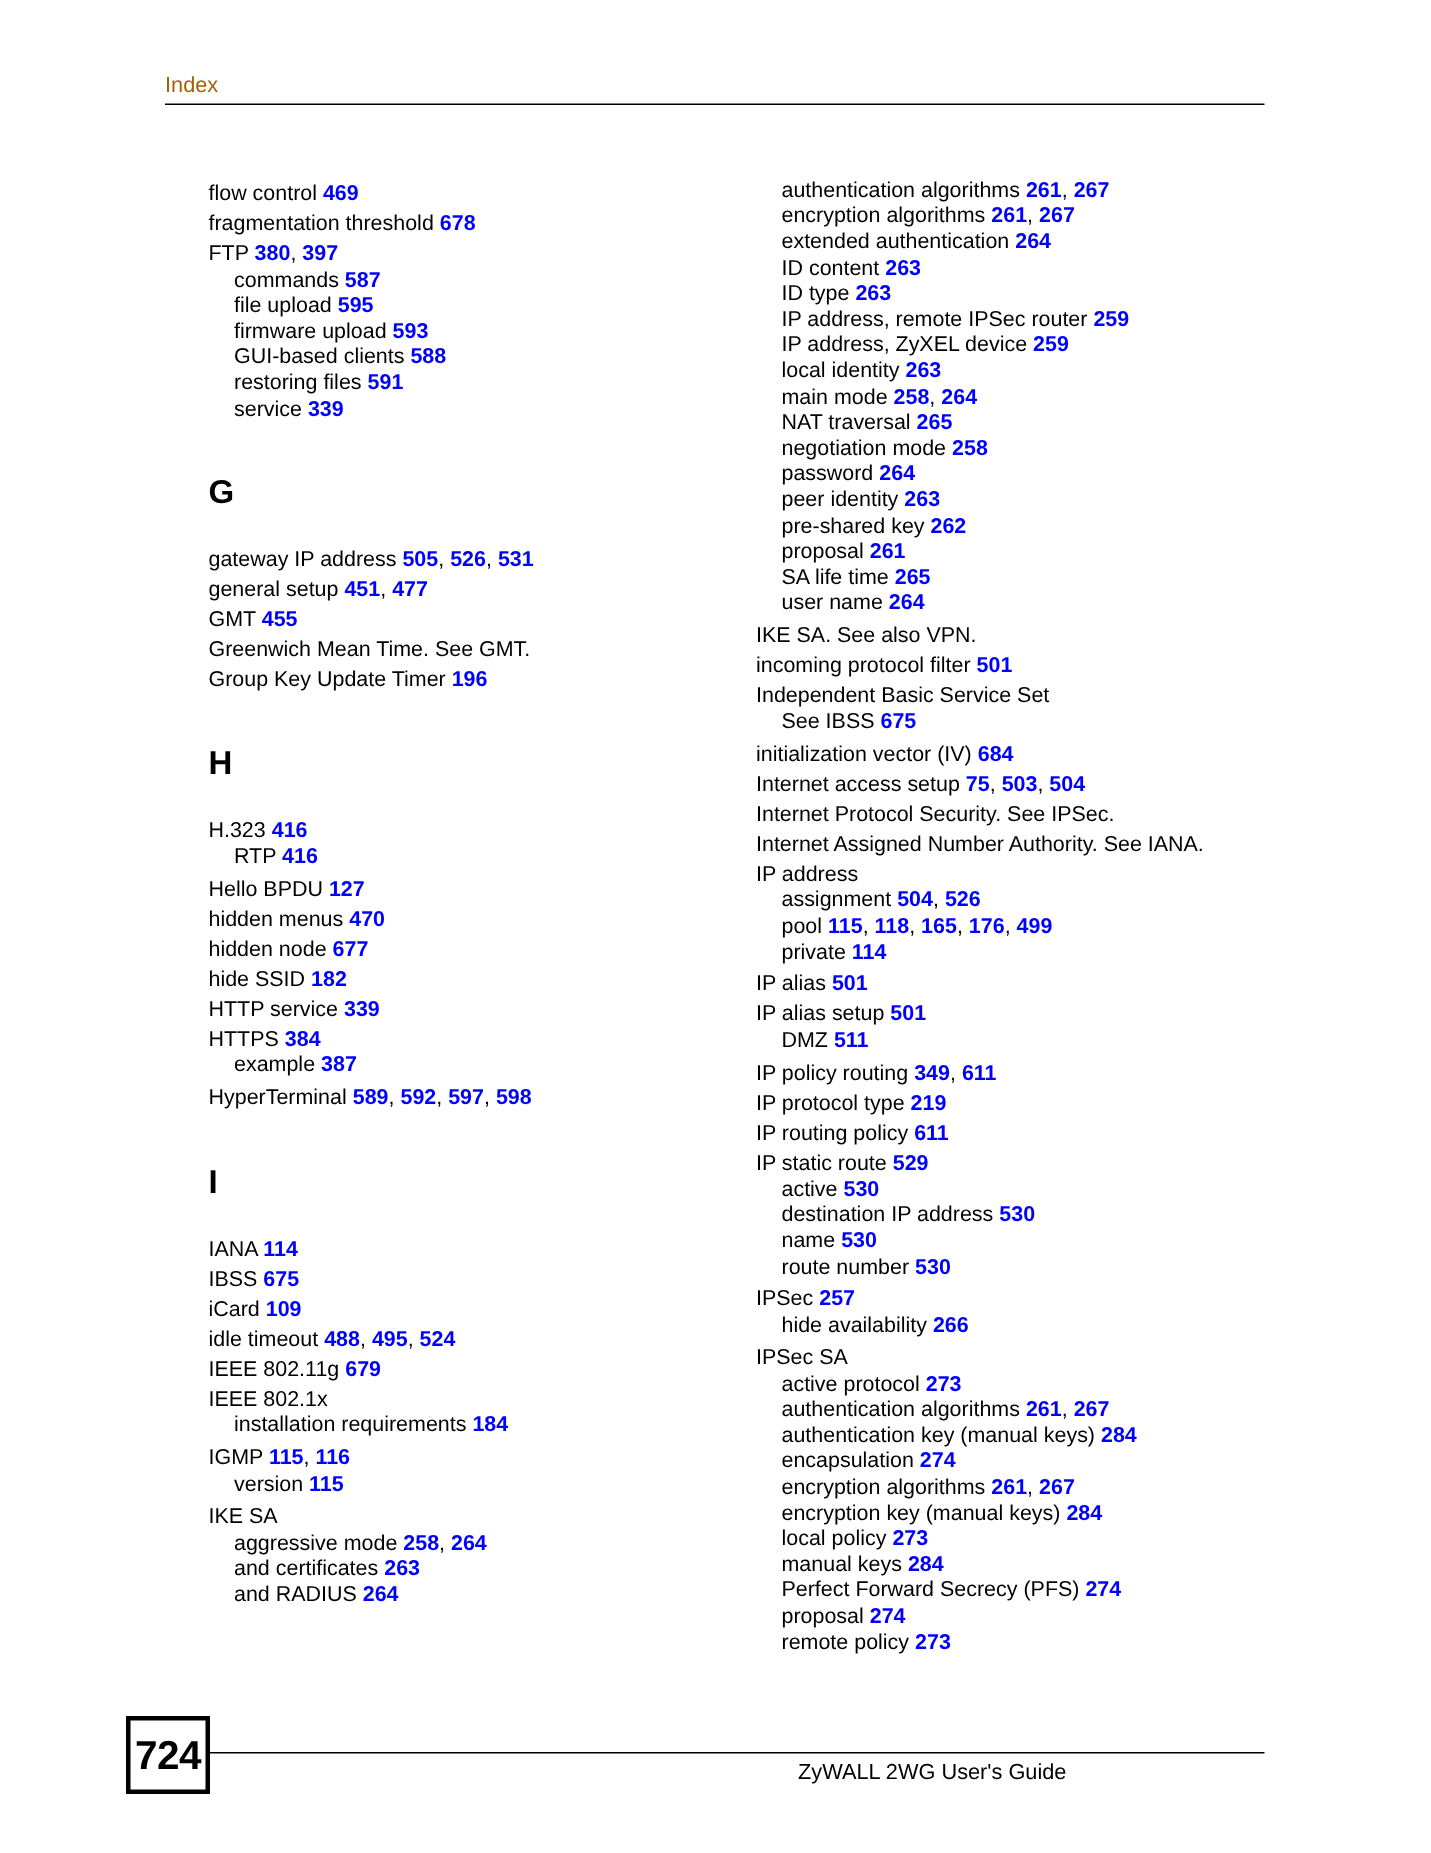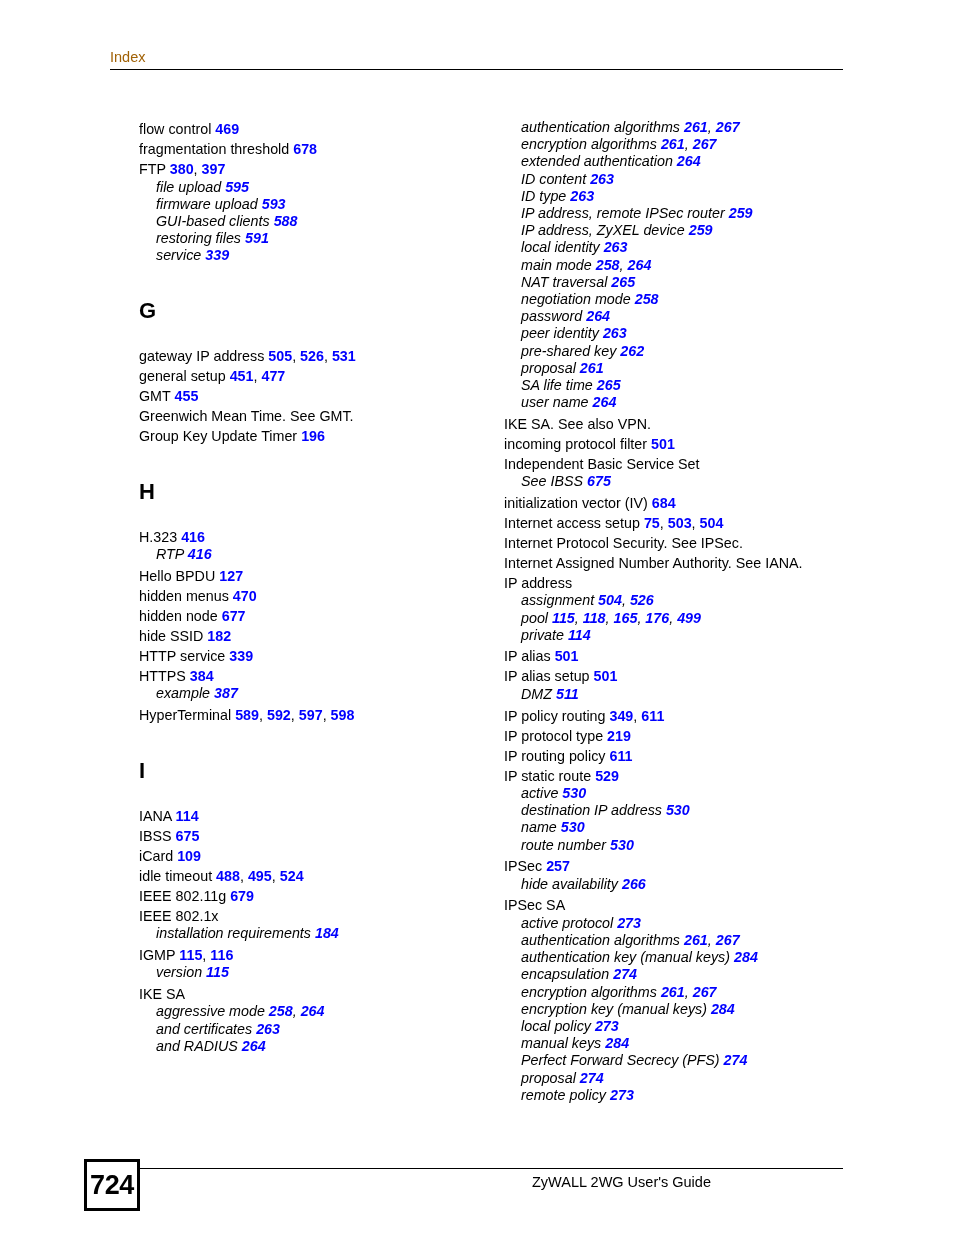--- a/index.html
+++ b/index.html
@@ -61,21 +61,20 @@
   .gap-after-letter  { height: 22px; }
 
   .entry {
     font-size: 14.3px;
     line-height: 20px;
     white-space: nowrap;
   }
   .entry.sub {
     padding-left: 17px;
     line-height: 17.2px;
-    font-style: italic;
   }
   
   .entry.sub + .entry:not(.sub) { margin-top: 2.4px; }
   .entry:not(.sub) + .entry.sub { margin-top: -0.5px; }
 
   .num {
     color: #0000ff;
     font-weight: bold;
   }
   .sep { color: #000000; }
@@ -91,21 +90,21 @@
   .footer-rule {
     position: absolute;
     left: 139px;
     top: 26px;
     width: 704px;
     border-bottom: 1.6px solid #000;
   }
   .page-number-box {
     position: absolute;
     left: 84px;
-    top: 17px;
+    top: 2px;
     width: 56px;
     height: 52px;
     border: 3px solid #000;
     box-sizing: border-box;
     background: #fff;
     display: flex;
     align-items: center;
     justify-content: center;
   }
   .page-number-box .page-number {
@@ -130,20 +129,21 @@
 <div class="page-header">
   <div class="header-title">Index</div>
   <div class="header-rule"></div>
 </div>
 
 <div class="index-body">
   <div class="index-column column-left">
       <div class="entry"><span>flow control</span> <span class="num">469</span></div>
       <div class="entry"><span>fragmentation threshold</span> <span class="num">678</span></div>
       <div class="entry"><span>FTP</span> <span class="num">380</span><span class="sep">, </span><span class="num">397</span></div>
+      <div class="entry sub"><span>commands</span> <span class="num">587</span></div>
       <div class="entry sub"><span>file upload</span> <span class="num">595</span></div>
       <div class="entry sub"><span>firmware upload</span> <span class="num">593</span></div>
       <div class="entry sub"><span>GUI-based clients</span> <span class="num">588</span></div>
       <div class="entry sub"><span>restoring files</span> <span class="num">591</span></div>
       <div class="entry sub"><span>service</span> <span class="num">339</span></div>
       <div class="gap-before-letter"></div>
       <div class="section-letter">G</div>
       <div class="gap-after-letter"></div>
       <div class="entry"><span>gateway IP address</span> <span class="num">505</span><span class="sep">, </span><span class="num">526</span><span class="sep">, </span><span class="num">531</span></div>
       <div class="entry"><span>general setup</span> <span class="num">451</span><span class="sep">, </span><span class="num">477</span></div>

